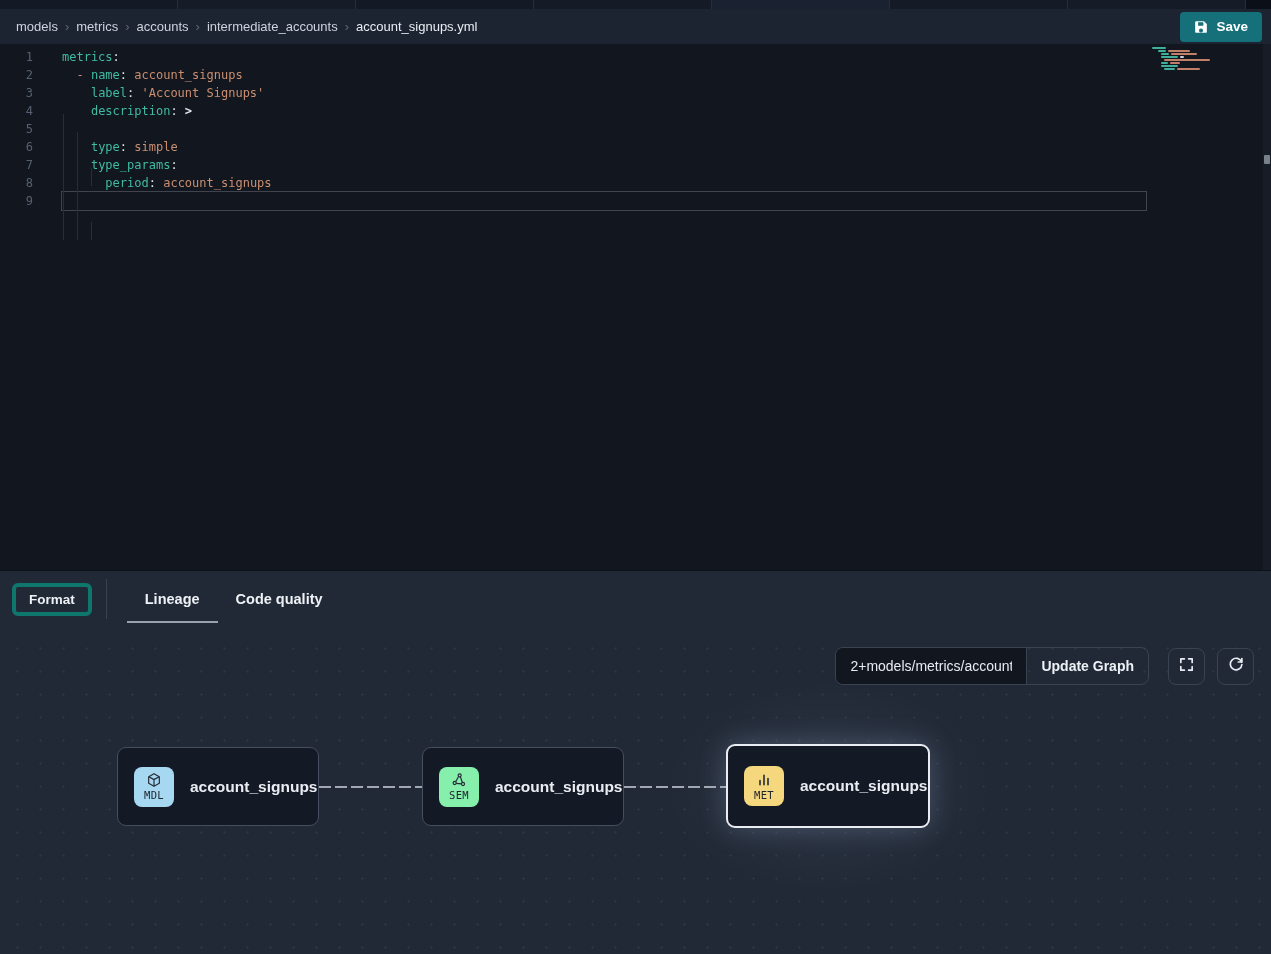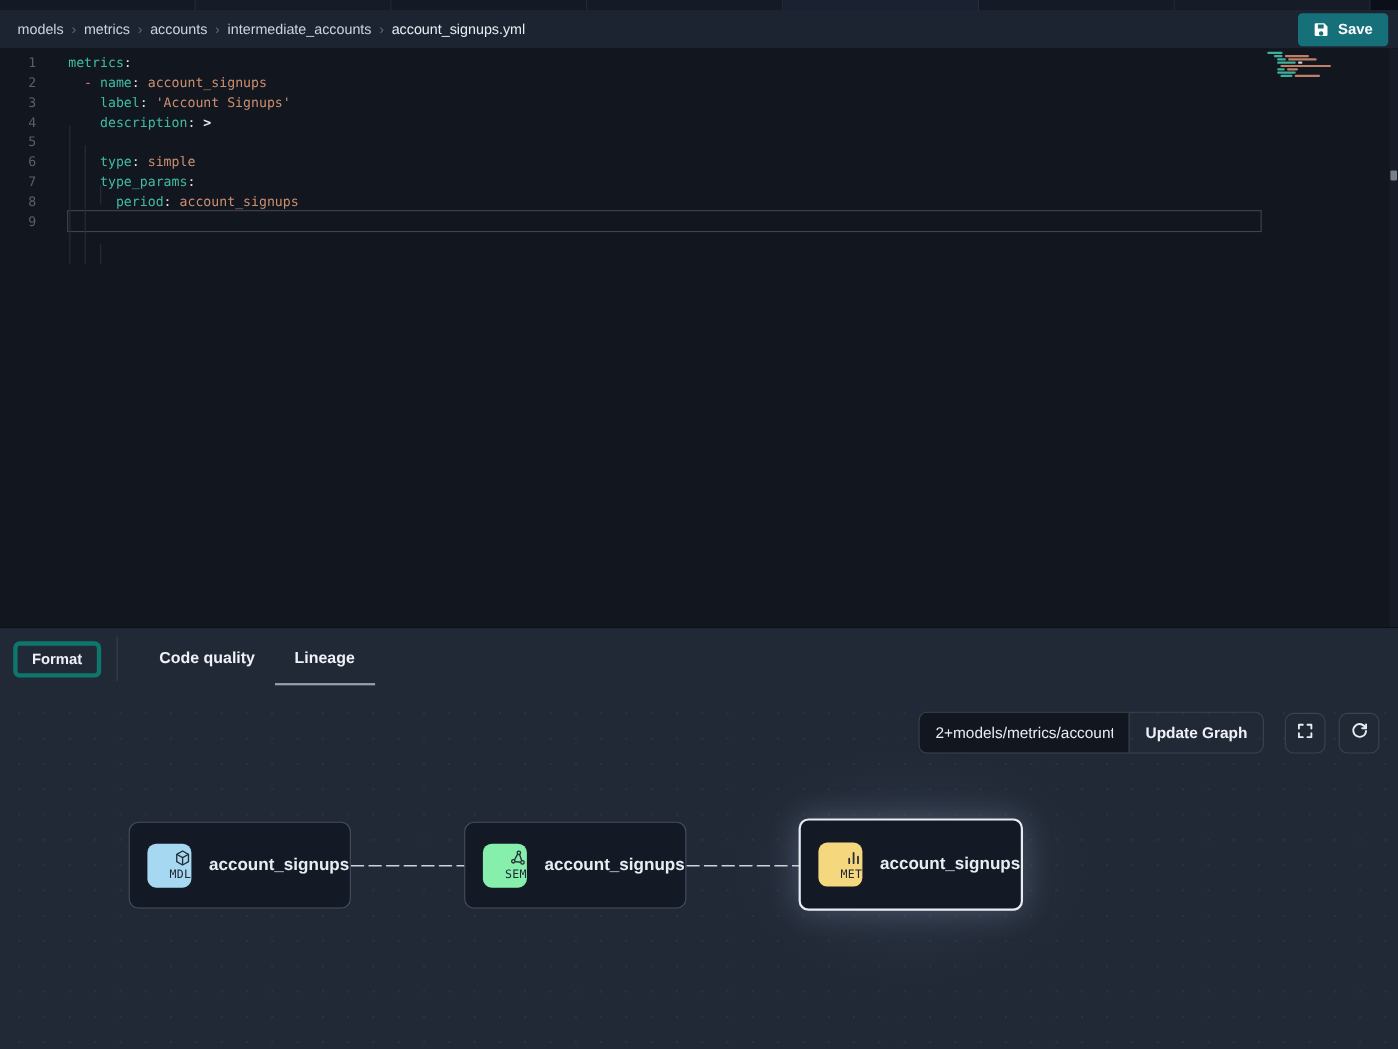--- a/index.html
+++ b/index.html
@@ -91,21 +91,21 @@
   .edges-svg { position:absolute; inset:0; pointer-events:none; }
 
   .node { position:absolute; width:202px; height:79px; background:#141926;
     border:1px solid #454e5e; border-radius:9px; display:flex; align-items:center;
     padding:0 16px; gap:16px; cursor:pointer; }
   .node.n1 { left:117px; top:120px; }
   .node.n2 { left:422px; top:120px; }
   .node.n3 { left:726px; top:117px; width:204px; height:84px;
     border:2px solid #e9edf3; box-shadow:0 0 28px rgba(160,180,215,0.28); }
   .badge { width:40px; height:40px; border-radius:8px; display:flex; flex-direction:column;
-    align-items:flex-end; justify-content:center; gap:1px; flex:0 0 40px; }
+    align-items:center; justify-content:center; gap:1px; flex:0 0 40px; }
   .badge svg { display:block; }
   .badge-code { font-family:"DejaVu Sans Mono", monospace; font-size:10.5px;
     color:#20262f; letter-spacing:0.3px; }
   .node-label { color:#e9edf2; font-size:15.5px; font-weight:700; }
 </style>
 </head>
 <body>
 
 <div class="top-strip">
     <div class="seg" style="background: rgb(20, 26, 37);"></div>
@@ -190,22 +190,22 @@
   <div class="overview-ruler">
     <div class="ruler-thumb"></div>
   </div>
 </div>
 
 <div class="panel">
   <div class="panel-toolbar">
     <button class="format-btn">Format</button>
     <div class="toolbar-divider"></div>
     <div class="tabs">
+      <div class="tab active">Lineage</div>
       <div class="tab">Code quality</div>
-      <div class="tab active">Lineage</div>
     </div>
   </div>
 
   <div class="lineage-canvas">
     <div class="glow"></div>
 
     <svg class="edges-svg" width="1271" height="328">
       <line x1="319" y1="160" x2="425" y2="160" stroke="#ccd2da" stroke-width="1.4" stroke-dasharray="12 4"></line>
       <line x1="624" y1="160" x2="729" y2="160" stroke="#ccd2da" stroke-width="1.4" stroke-dasharray="12 4"></line>
     </svg>

